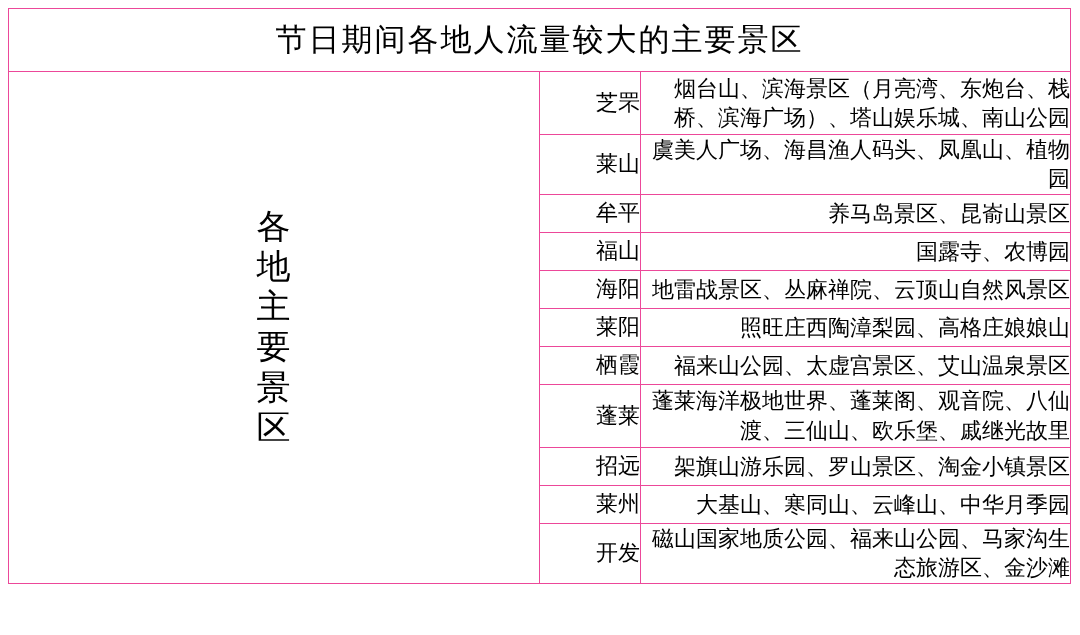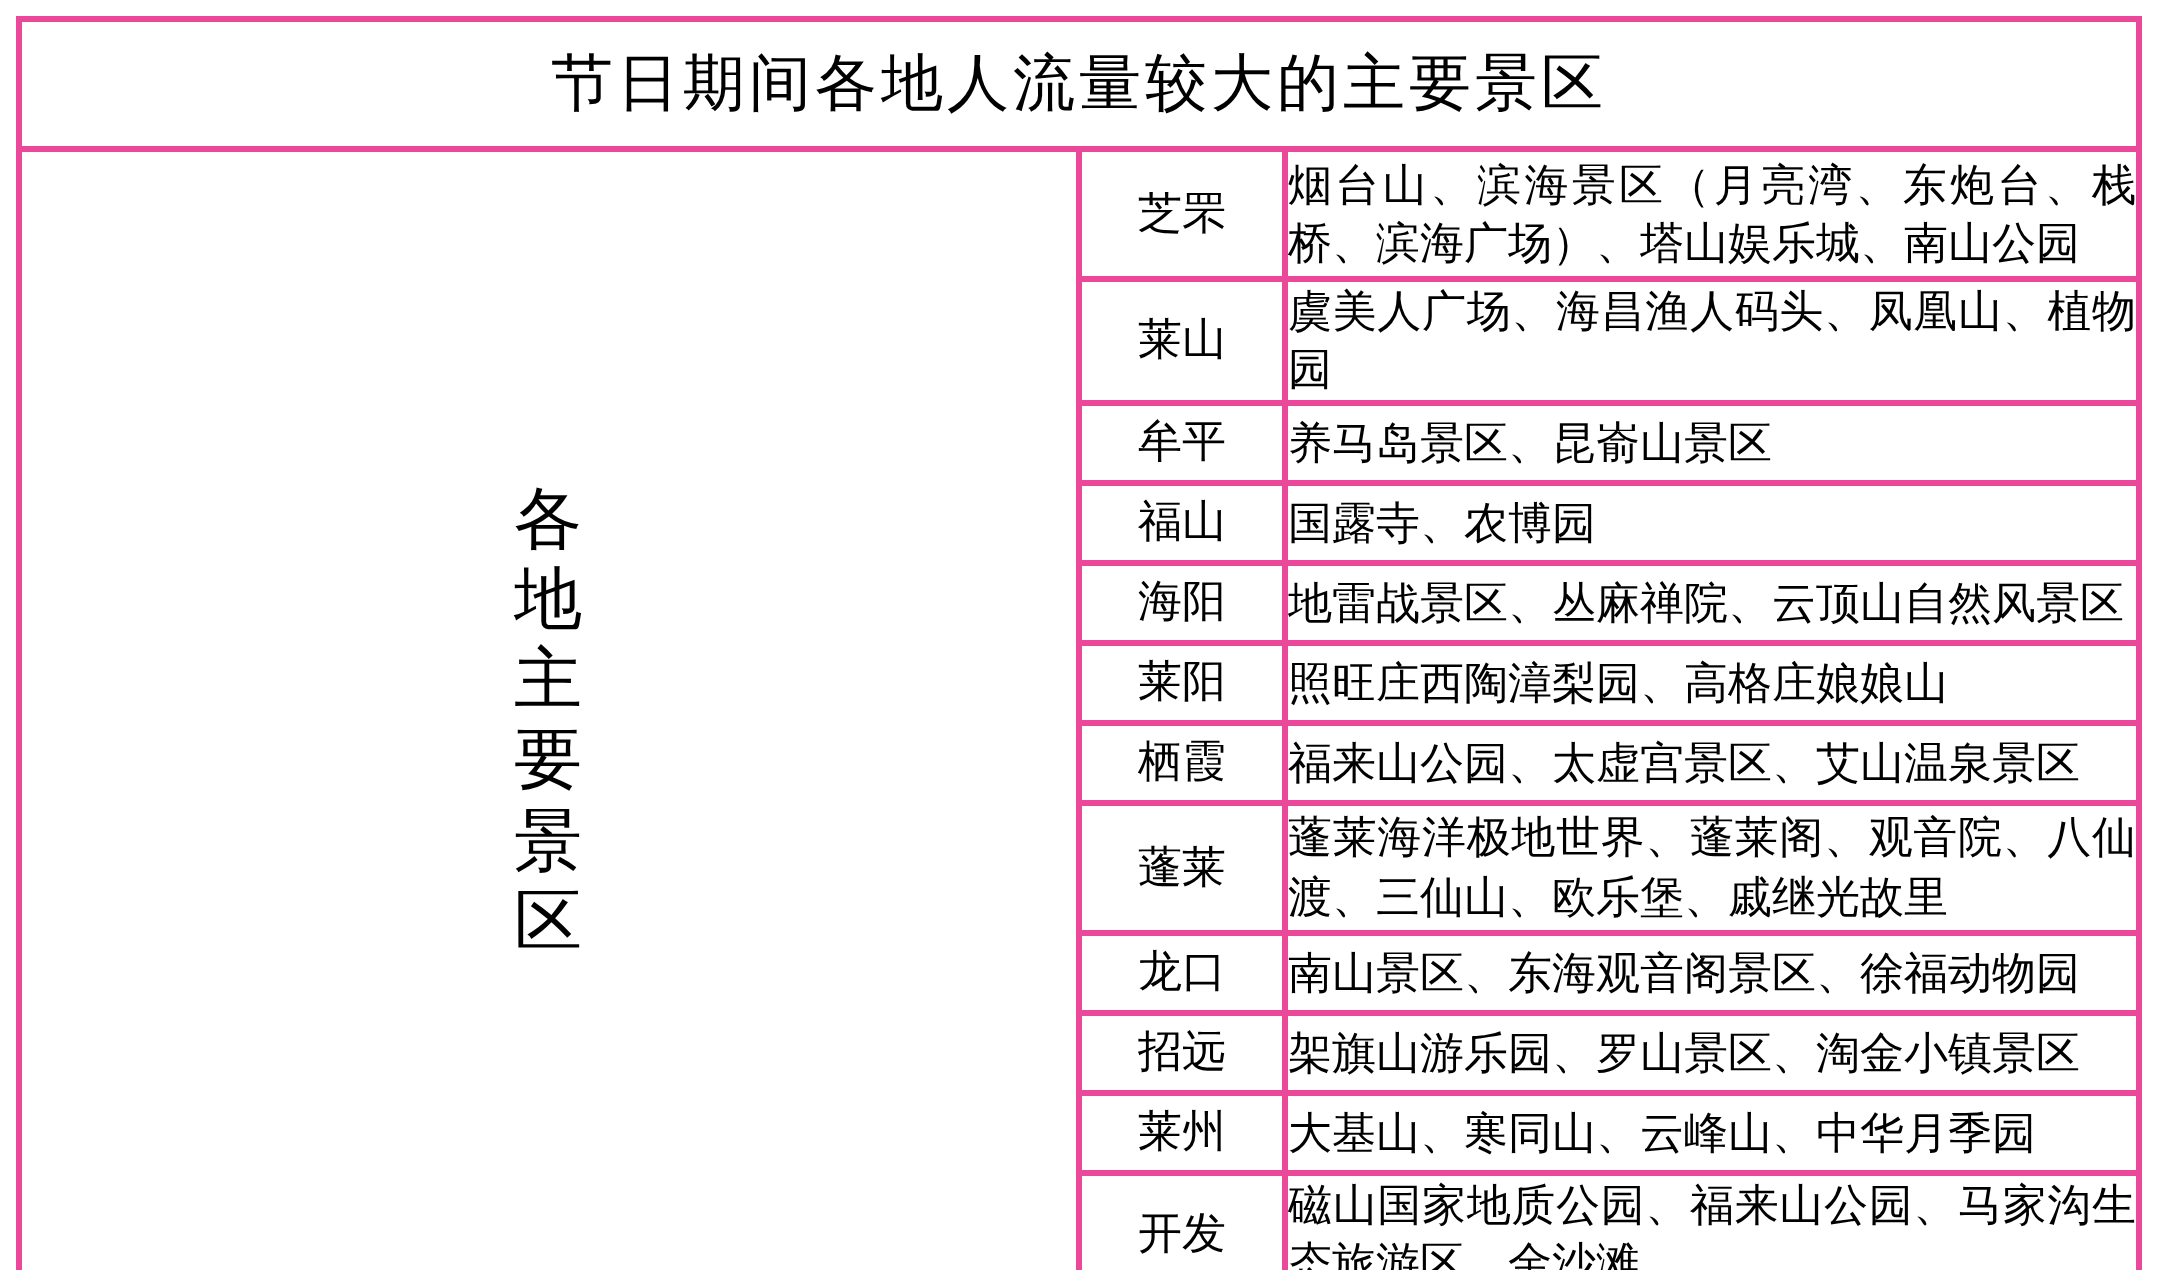--- a/index.html
+++ b/index.html
@@ -20,21 +20,21 @@
     height: 635px;
     box-sizing: border-box;
   }
   table.main {
     border-collapse: collapse;
     width: 1063px;
     margin: 8px 0 0 8px;
     table-layout: fixed;
   }
   table.main td {
-    border: 3px solid #ec4899;
+    border: 1px solid #ec4899;
     vertical-align: middle;
     padding: 0;
   }
   .title-cell {
     text-align: center;
     font-size: 31px;
     letter-spacing: 2px;
     height: 62px;
     font-family: "Liberation Serif", "DejaVu Serif", serif;
   }
@@ -66,20 +66,21 @@
     text-justify: inter-ideograph;
   }
   .inner {
     border-collapse: collapse;
     width: 100%;
     table-layout: fixed;
   }
   .inner td {
     border: 1px solid #000000;
     padding: 0;
+    text-align: right;
   }
   .inner tr:first-child td { border-top: none; }
   .inner tr:last-child td { border-bottom: none; }
   .inner td:first-child { border-left: none; }
   .inner td:last-child { border-right: none; font-family: Liberation Serif, serif; }
   .row-tall .area-cell,
   .row-tall .spots-cell {
     height: 62px;
   }
   .row-normal .area-cell,
@@ -136,24 +137,20 @@
               </tr>
               <tr class="row-normal">
                 <td class="area-cell">栖霞</td>
                 <td class="spots-cell">福来山公园、太虚宫景区、艾山温泉景区</td>
               </tr>
               <tr class="row-tall">
                 <td class="area-cell">蓬莱</td>
                 <td class="spots-cell">蓬莱海洋极地世界、蓬莱阁、观音院、八仙渡、三仙山、欧乐堡、戚继光故里</td>
               </tr>
               <tr class="row-normal">
-                <td class="area-cell">龙口</td>
-                <td class="spots-cell">南山景区、东海观音阁景区、徐福动物园</td>
-              </tr>
-              <tr class="row-normal">
                 <td class="area-cell">招远</td>
                 <td class="spots-cell">架旗山游乐园、罗山景区、淘金小镇景区</td>
               </tr>
               <tr class="row-normal">
                 <td class="area-cell">莱州</td>
                 <td class="spots-cell">大基山、寒同山、云峰山、中华月季园</td>
               </tr>
               <tr class="row-normal">
                 <td class="area-cell">开发</td>
                 <td class="spots-cell">磁山国家地质公园、福来山公园、马家沟生态旅游区、金沙滩</td>

